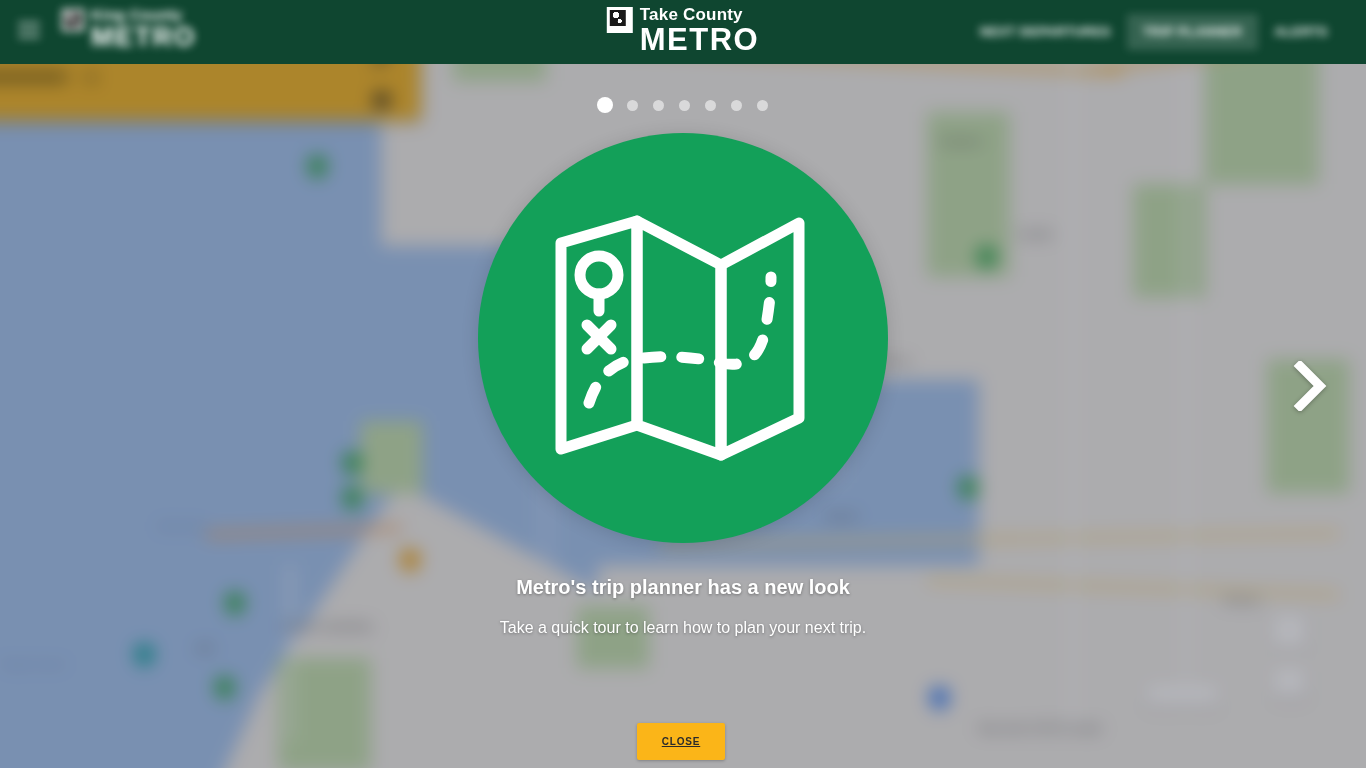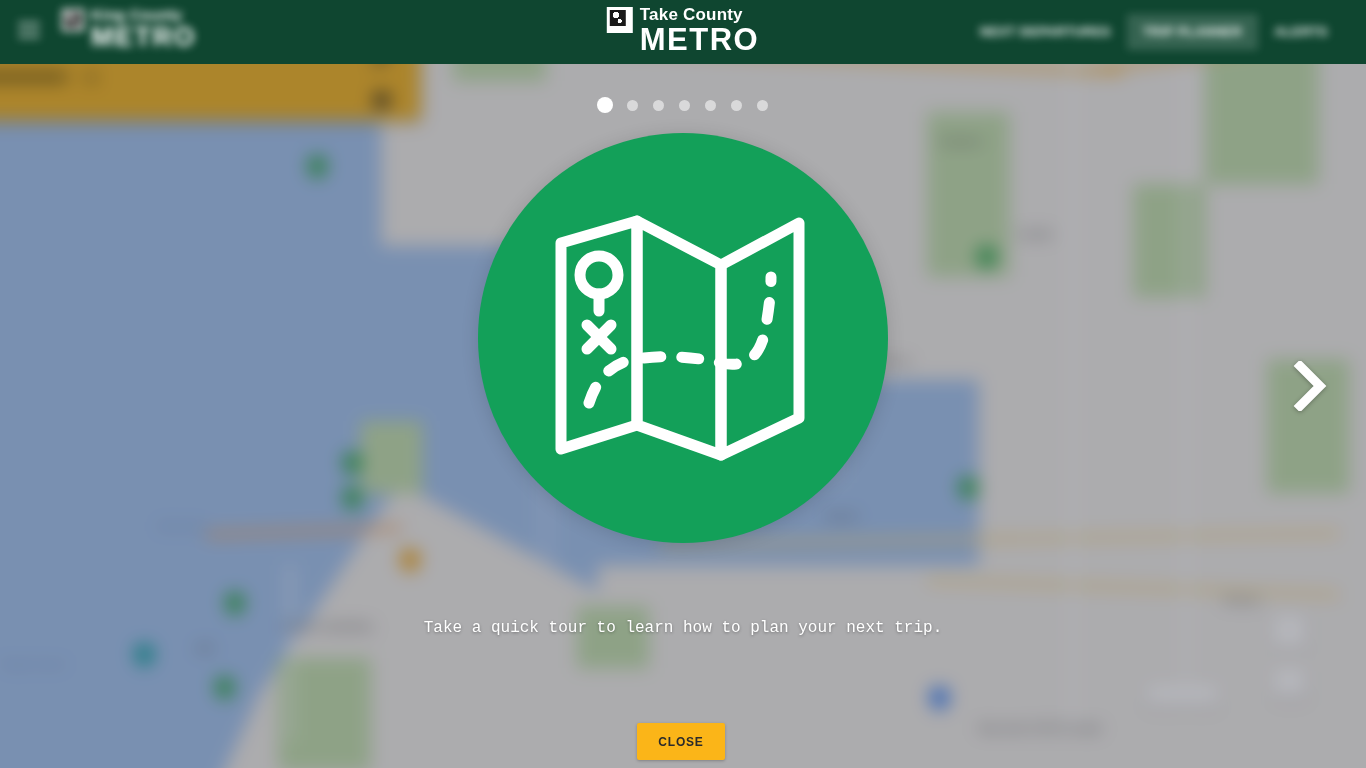--- a/index.html
+++ b/index.html
@@ -241,37 +241,37 @@
   }
   .tour-sub {
     position: absolute;
     left: 0; top: 619px;
     width: 1366px;
     text-align: center;
     color: #ffffff;
     font-size: 16px;
     font-weight: normal;
     text-shadow: 0 1px 3px rgba(0,0,0,.35);
-    font-family: Liberation Mono, monospace;
   }
 
   .close-btn {
     position: absolute;
     left: 637px; top: 723px;
     width: 88px; height: 37px;
     background: #fbb518;
     color: #2b2b2b;
     border: none;
     font-family: "Liberation Sans", sans-serif;
-    font-size: 12px;
+    font-size: 10px;
     font-weight: bold;
     letter-spacing: .8px;
     border-radius: 2px;
     cursor: pointer;
     box-shadow: 0 1px 3px rgba(0,0,0,.25);
+    text-decoration: underline;
   }
 
   .next-arrow {
     position: absolute;
     right: 34px; top: 386px;
     transform: translateY(-50%);
     width: 44px; height: 56px;
     cursor: pointer;
     display: flex; align-items: center; justify-content: center;
   }
@@ -413,20 +413,21 @@
           <path d="M38 112 L62 136"></path>
           <path d="M62 112 L38 136"></path>
         </g>
 
         <g fill="none" stroke="#ffffff" stroke-width="11" stroke-linecap="round" stroke-dasharray="17 21">
           <path d="M40 190 Q52 152 86 146 Q130 140 172 150 Q208 158 216 118 Q222 86 222 64"></path>
         </g>
       </svg>
     </div>
 
+    <div class="tour-title">Metro's trip planner has a new look</div>
     <div class="tour-sub">Take a quick tour to learn how to plan your next trip.</div>
 
     <button class="close-btn">CLOSE</button>
 
     <div class="next-arrow">
       <svg width="34" height="50" viewBox="0 0 34 50">
         <path d="M7 5 L27 25 L7 45" fill="none" stroke="#ffffff" stroke-width="9" stroke-linecap="square" stroke-linejoin="miter"></path>
       </svg>
     </div>
   </div>

